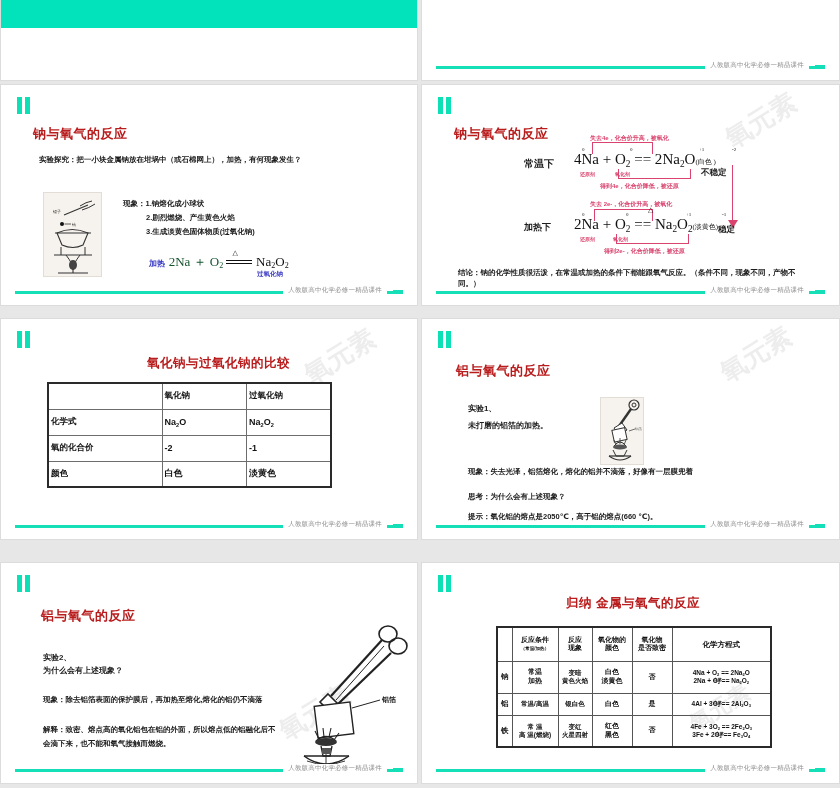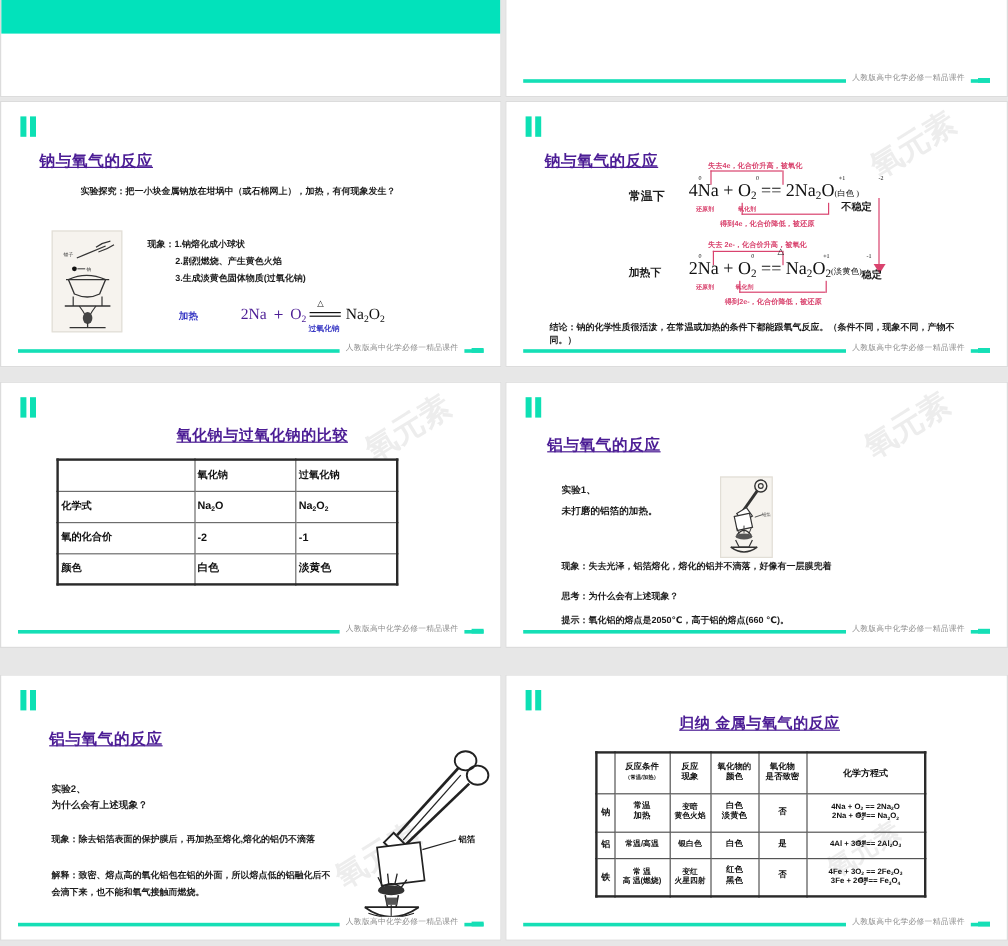--- a/index.html
+++ b/index.html
@@ -37,23 +37,22 @@
     position: absolute; right: 30px; top: 0px;
     background: #fff; padding: 0 5px;
     font-size: 6.5px; color: #8e8e8e; letter-spacing: .2px;
     white-space: nowrap;
   }
   .footer .cap {
     position: absolute; right: 14px; top: 4px; width: 10px; height: 4px;
     background: #15dfb6;
   }
   .stitle {
-    position: absolute; font-weight: bold; color: #4c1d95;
+    position: absolute; font-weight: bold; color: #b91c1c;
     letter-spacing: .5px;
-    text-decoration: underline;
   }
   .wm {
     position: absolute; color: rgba(150,150,150,.17);
     font-size: 26px; font-weight: bold;
     transform: rotate(-32deg); pointer-events: none;
     white-space: nowrap;
   }
   .txt { position: absolute; color: #1c1c1c; font-weight: bold; }
 
   
@@ -118,21 +117,21 @@
       <div class="ftxt">人教版高中化学必修一精品课件</div>
     </div>
   </div>
 
   <div class="slide" id="s1" style="left:0; top:84px; width:418px; height:222px;">
     <div class="bars">
         <i></i>
         <i></i>
       </div>
     <div class="stitle" style="left:32px; top:40px; font-size:13px;">钠与氧气的反应</div>
-    <div class="txt" style="left:38px; top:70px; font-size:7.5px;margin-left:28px;">实验探究：把一小块金属钠放在坩埚中（或石棉网上），加热，有何现象发生？</div>
+    <div class="txt" style="left:38px; top:70px; font-size:7.5px;">实验探究：把一小块金属钠放在坩埚中（或石棉网上），加热，有何现象发生？</div>
 
     <div class="imgbox" style="left:42px; top:107px; width:59px; height:85px;">
       <svg width="59" height="85" viewBox="0 0 59 85">
         <text x="9" y="20" font-size="4" fill="#333">镊子</text>
         <path d="M20 22 L44 12" stroke="#333" stroke-width="1.1" fill="none"></path>
         <path d="M36 13 q6 -4 12 -5" stroke="#333" stroke-width="1" fill="none"></path>
         <path d="M38 17 q7 -2 13 -6" stroke="#333" stroke-width="1" fill="none"></path>
         <circle cx="18" cy="31" r="2" fill="#111"></circle>
         <path d="M20.5 31 L27 31" stroke="#333" stroke-width=".8"></path>
         <text x="28" y="33" font-size="4" fill="#333">钠</text>
@@ -149,21 +148,21 @@
     <div style="position:absolute; left:122px; top:114px;">
       <div class="txt" style="position:relative; font-size:7.5px;">
         <span>现象：</span><span>1.钠熔化成小球状</span>
       </div>
       <div class="txt" style="position:relative; font-size:7.5px; margin-left:23px; margin-top:4px;">2.剧烈燃烧、产生黄色火焰</div>
       <div class="txt" style="position:relative; font-size:7.5px; margin-left:23px; margin-top:4px;">3.生成淡黄色固体物质(过氧化钠)</div>
     </div>
 
     <div style="position:absolute; left:148px; top:168px; color:#3838c4; font-size:13px;">
       <span style="font-size:8px; font-weight:bold;">加热</span>
-      <span class="chem" style="color:#4c1d95;margin-left:32px;">
+      <span class="chem" style="color:#14532d;">
         <span>2Na ＋ O</span><sub>2</sub>
       </span>
       <span style="display:inline-block; position:relative; width:26px; vertical-align:middle;">
         <span style="position:absolute; left:6px; top:-14px; font-size:7px; color:#111;">△</span>
         <span style="position:absolute; left:0; top:-3px; width:26px; height:1px; background:#111; display:block;"></span>
         <span style="position:absolute; left:0; top:0px; width:26px; height:1px; background:#111; display:block;"></span>
       </span>
       <span class="chem" style="color:#111;">
         <span>Na</span><sub>2</sub><span>O</span><sub>2</sub>
       </span>

